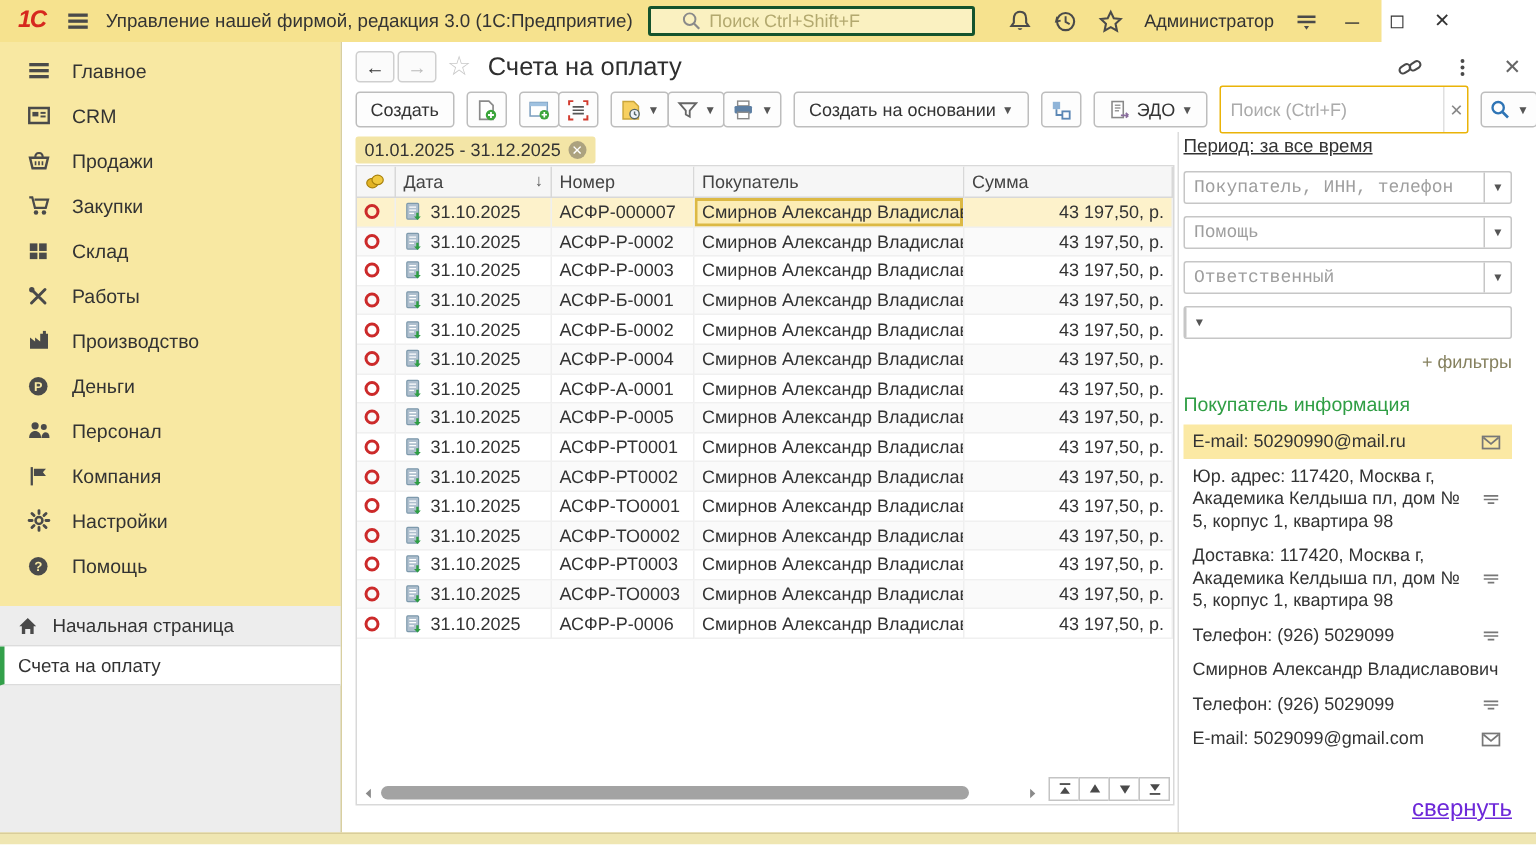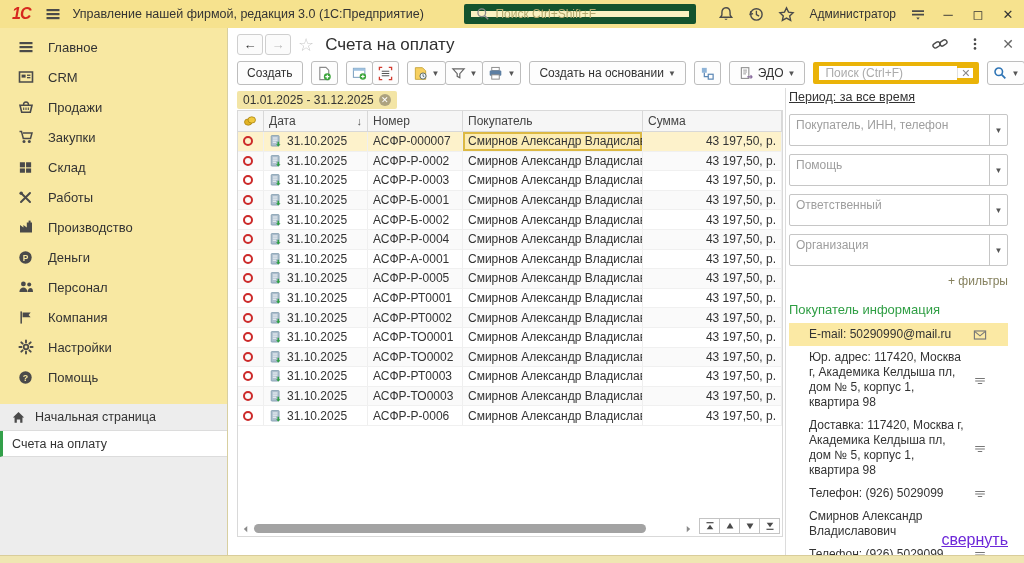--- a/index.html
+++ b/index.html
@@ -3,25 +3,25 @@
 <meta charset="utf-8">
 <style>
   *{margin:0;padding:0;box-sizing:border-box;}
   html,body{width:1024px;height:563px;overflow:hidden;}
   body{font-family:"Liberation Sans","DejaVu Sans",sans-serif;font-size:12px;color:#333;background:#fff;position:relative;}
   svg{display:block;}
   .ic{display:inline-flex;align-items:center;justify-content:center;color:#4a4a4a;}
   .ic svg{fill:currentColor;}
 
   
-  .titlebar{position:absolute;left:0;top:0;width:1024px;height:28px;background:#f6e28e;display:flex;align-items:center;padding:0 8px;gap:10px;}
+  .titlebar{position:absolute;left:0;top:0;width:921px;height:28px;background:#f6e28e;display:flex;align-items:center;padding:0 8px;gap:10px;}
   .logo1c{color:#d6281e;font-weight:bold;font-style:italic;font-size:16px;letter-spacing:-1px;padding:0 4px;}
   .burger{width:18px;}
   .tb-title{font-size:12.5px;color:#333;white-space:nowrap;}
-  .tb-search{margin-left:auto;width:232px;height:20px;background:#faf1c1;border:7px solid #14532d;border-radius:2px;display:flex;align-items:center;padding:0 5px;gap:5px;}
+  .tb-search{margin-left:auto;width:232px;height:20px;background:#faf1c1;border:2px solid #14532d;border-radius:2px;display:flex;align-items:center;padding:0 20px;gap:5px;}
   .tb-search input{border:none;background:transparent;outline:none;flex:1;font-size:12px;color:#555;font-family:inherit;}
   .tb-search input::placeholder{color:#b3a96f;}
   .tb-icons{display:flex;align-items:center;gap:14px;margin-left:12px;}
   .tb-user{font-size:12px;color:#333;}
   .win-btn{font-size:13px;color:#333;width:16px;text-align:center;cursor:default;}
 
   
   .sidebar{position:absolute;left:0;top:28px;width:228px;bottom:8px;background:#ededed;border-right:1px solid #d8cfa0;}
   .side-menu{background:#f8e8a2;padding:4px 0 12px;}
   .side-item{height:30px;display:flex;align-items:center;gap:14px;padding-left:17px;font-size:13px;color:#333;cursor:default;}
@@ -43,21 +43,21 @@
   .page-title{font-size:17px;color:#2f2f2f;margin-left:4px;}
   .head-right{position:absolute;right:10px;top:8px;display:flex;gap:20px;align-items:center;color:#777;}
   .head-right .x{font-size:14px;color:#666;}
 
   .toolbar{display:flex;align-items:center;gap:8px;padding:3px 8px;height:30px;}
   .btn{display:inline-flex;align-items:center;gap:4px;height:24px;padding:0 9px;background:#fdfdfd;border:1px solid #bdbdbd;border-radius:3px;font-size:12px;color:#333;white-space:nowrap;}
   .btn.icon-only{padding:0 5px;}
   .tb-group{display:inline-flex;}
   .tb-group .btn+.btn{margin-left:-1px;}
   .caret{font-size:8px;color:#555;}
-  .t-search{width:166px;height:22px;border:6px solid #eab308;border-radius:2px;display:flex;align-items:center;background:#fff;}
+  .t-search{width:166px;height:32px;border:1px solid #eab308;border-radius:2px;display:flex;align-items:center;background:#fff;}
   .t-search input{flex:1;border:none;outline:none;padding:0 6px;font-size:12px;font-family:inherit;color:#555;min-width:0;}
   .t-search input::placeholder{color:#ababab;}
   .t-search .clr{width:16px;color:#888;font-size:11px;text-align:center;border-left:1px solid #e0e0e0;align-self:stretch;display:flex;align-items:center;justify-content:center;}
 
   .chip-row{padding:3px 8px;}
   .chip{display:inline-flex;align-items:center;gap:5px;background:#f3e5a6;border-radius:2px;padding:2px 6px;font-size:12px;color:#333;}
   .chip .rm{width:12px;height:12px;border-radius:50%;background:#aca27f;color:#fff;font-size:9px;line-height:12px;text-align:center;}
 
   
   .list-area{position:absolute;left:8px;top:82px;width:546px;bottom:18px;border:1px solid #d9d9d9;background:#fff;overflow:hidden;}
@@ -76,26 +76,26 @@
   .hs-track{flex:1;height:9px;display:flex;align-items:center;}
   .hs-thumb{height:9px;width:92%;background:#a3a3a3;border-radius:5px;}
   .navgroup{position:absolute;right:2px;bottom:2px;display:flex;}
   .navb{width:21px;height:16px;border:1px solid #c4c4c4;background:#fff;display:flex;align-items:center;justify-content:center;color:#9a9a9a;}
   .navb+.navb{margin-left:-1px;}
 
   
   .v-divider{position:absolute;left:556px;top:60px;bottom:0;width:1px;background:#dcdcdc;}
   .rpanel{position:absolute;left:560px;right:16px;top:60px;bottom:2px;}
   .period-link{font-size:12.5px;color:#333;text-decoration:underline;display:inline-block;margin:2px 0 10px;}
-  .fcombo{height:32px;border:1px solid #c6c6c6;border-radius:2px;background:#fff;margin-bottom:8px;display:flex;}
+  .fcombo{height:22px;border:1px solid #c6c6c6;border-radius:2px;background:#fff;margin-bottom:8px;display:flex;font-family:Liberation Mono, monospace;}
   .fcombo .ph{flex:1;padding:3px 6px;color:#9e9e9e;font-size:12px;overflow:hidden;white-space:nowrap;}
   .fcombo .dd{width:18px;border-left:1px solid #c6c6c6;display:flex;align-items:center;justify-content:center;color:#555;font-size:8px;}
   .add-filters{display:block;text-align:right;color:#85805e;font-size:12px;margin:2px 0 14px;}
   .c-header{color:#2f9e44;font-size:13px;margin:14px 0 6px;}
-  .c-item{display:flex;gap:6px;padding:4px 20px;font-size:12px;line-height:15px;color:#333;}
+  .c-item{display:flex;gap:6px;padding:4px 6px;font-size:12px;line-height:15px;color:#333;}
   .c-item .txt{flex:1;}
   .c-item .cic{width:16px;color:#777;padding-top:1px;}
   .c-item.hl{background:#fbe9a4;}
   .collapse-link{position:absolute;right:0;bottom:4px;color:#6d28d9;font-size:16px;text-decoration:underline;}
 </style>
 </head>
 <body>
 
 <div class="titlebar">
   <span class="logo1c">1С</span>
@@ -782,21 +782,20 @@
    </div>
         <div class="fcombo">
      <span class="ph">Помощь</span>
      <span class="dd">▼</span>
    </div>
         <div class="fcombo">
      <span class="ph">Ответственный</span>
      <span class="dd">▼</span>
    </div>
         <div class="fcombo">
-     <span class="ph">Организация</span>
      <span class="dd">▼</span>
    </div>
       </div>
     <a class="add-filters">+ фильтры</a>
     <div class="c-header">Покупатель информация</div>
     <div id="contact-list">
         <div class="c-item hl">
      <span class="txt">E-mail: 50290990@mail.ru</span>
      <span class="cic ic">
             <svg viewBox="0 0 16 16" width="14" height="14">

